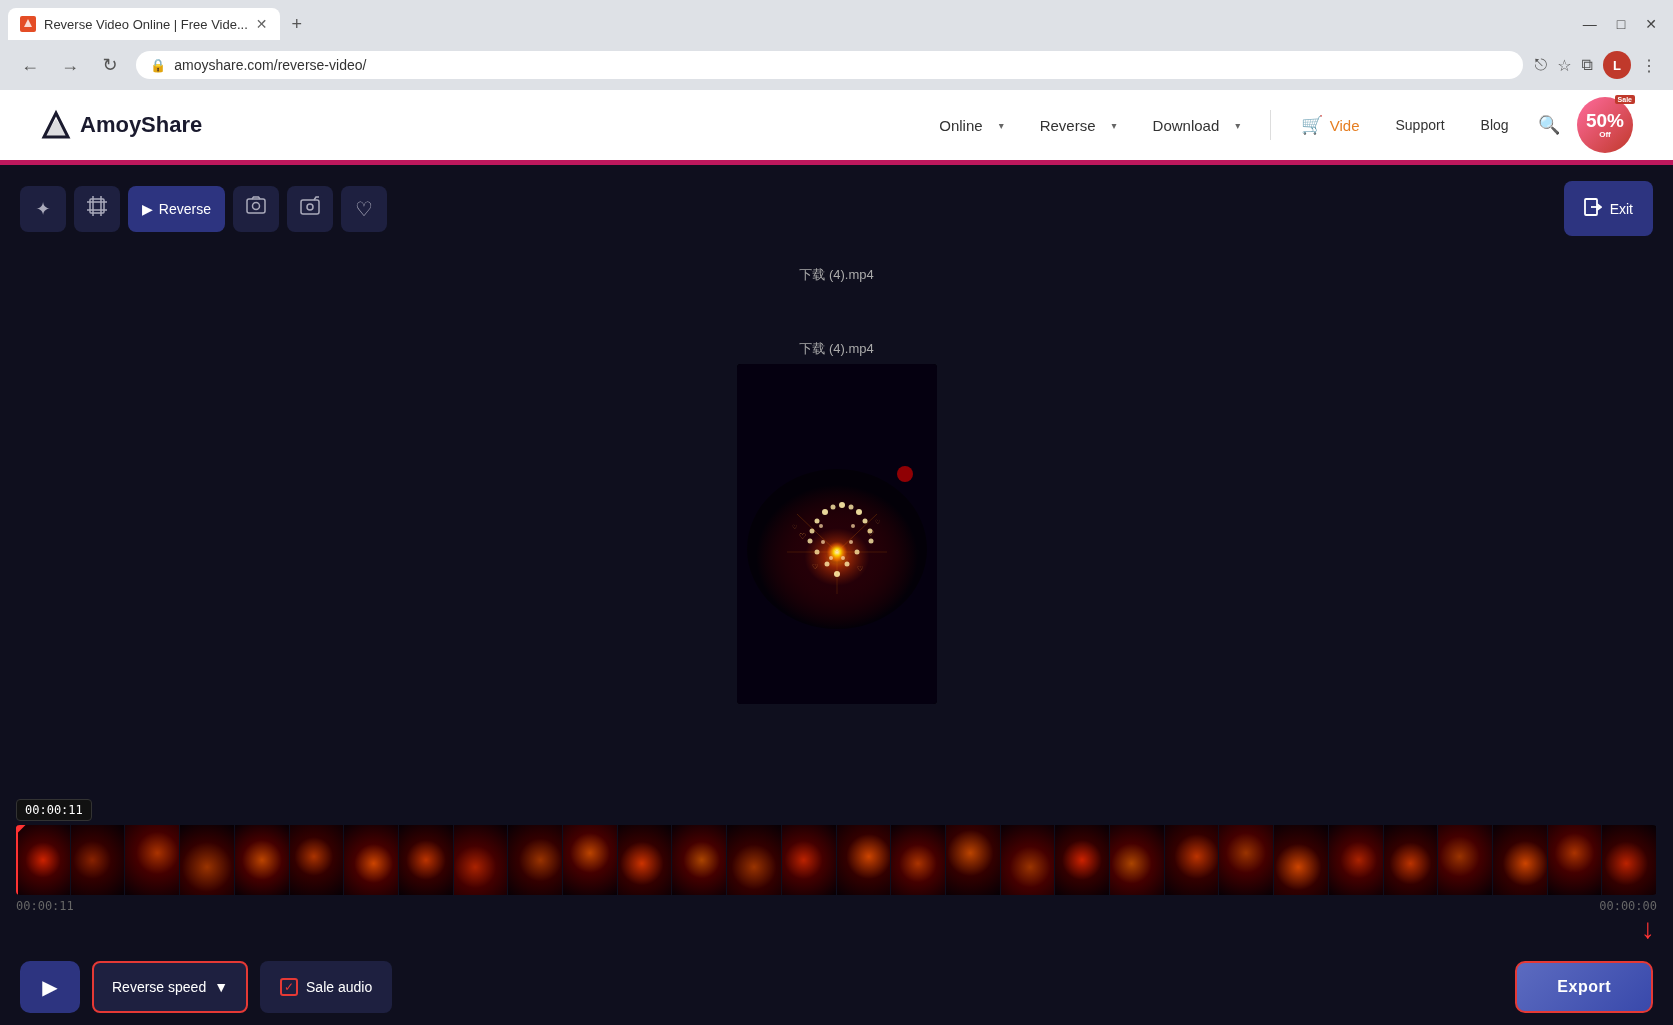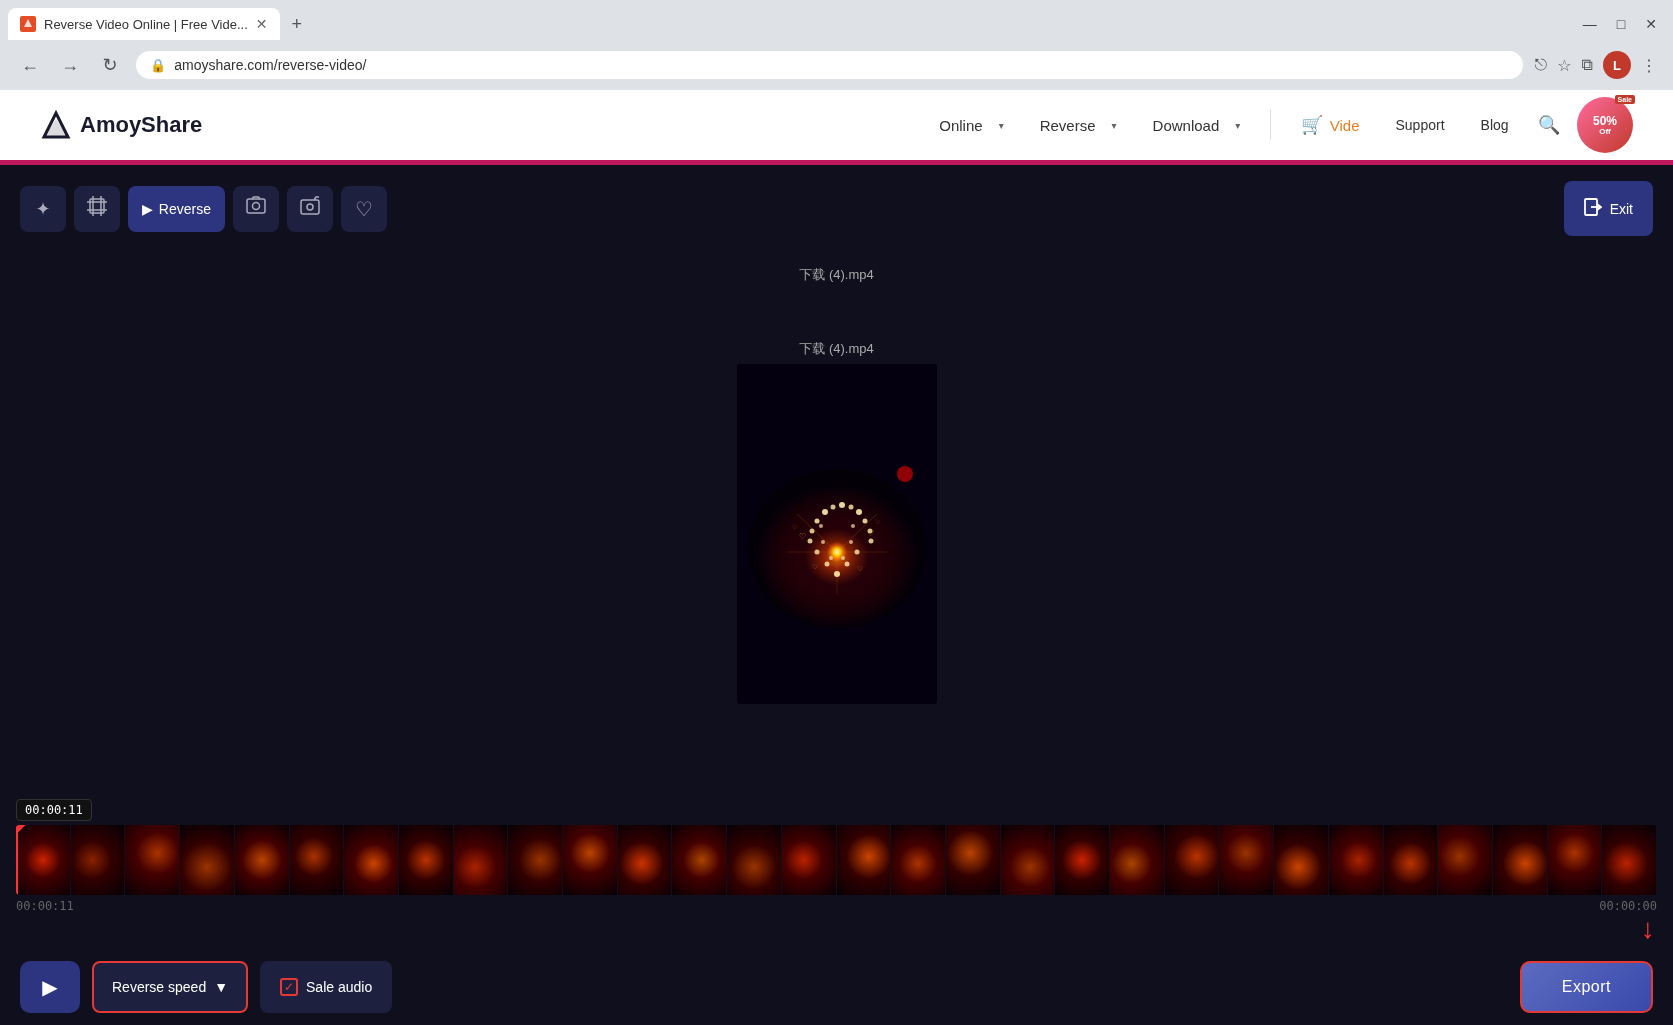--- a/index.html
+++ b/index.html
@@ -30,21 +30,21 @@
     .logo-icon { width: 32px; height: 32px; }
     .nav-menu { display: flex; align-items: center; gap: 8px; margin-left: auto; }
     .nav-item { display: flex; align-items: center; gap: 16px; padding: 8px 14px; font-size: 15px; color: #333; cursor: pointer; text-decoration: none; white-space: nowrap; }
     .nav-item .chevron { font-size: 10px; color: #666; }
     .nav-separator { width: 1px; height: 30px; background: #ddd; margin: 0 8px; }
     .nav-store { display: flex; align-items: center; gap: 6px; color: #e67e22; font-size: 15px; font-weight: 500; cursor: pointer; padding: 8px 14px; }
     .nav-store .cart-icon { font-size: 18px; }
     .nav-support, .nav-blog { font-size: 14px; color: #333; cursor: pointer; padding: 8px 14px; }
     .nav-search { font-size: 18px; color: #333; cursor: pointer; padding: 8px; }
     .sale-badge { background: linear-gradient(135deg, #ff6b9d, #c0392b); border-radius: 50%; width: 56px; height: 56px; display: flex; flex-direction: column; align-items: center; justify-content: center; color: white; font-size: 9px; font-weight: bold; cursor: pointer; position: relative; }
-    .sale-badge .pct { font-size: 12px; font-weight: 900; line-height: 1; }
+    .sale-badge .pct { font-size: 19px; font-weight: 900; line-height: 1; }
     .sale-badge .off { font-size: 8px; }
     .sale-tag { position: absolute; top: -2px; right: -2px; background: #c0392b; font-size: 7px; padding: 1px 3px; border-radius: 2px; }
 
     
     .editor-area { background: #0f0f1e; height: 860px; position: relative; display: flex; flex-direction: column; }
 
     
     .toolbar { display: flex; align-items: center; padding: 16px 20px; gap: 8px; }
     .tool-btn { width: 46px; height: 46px; background: #1e2040; border: none; border-radius: 8px; cursor: pointer; display: flex; align-items: center; justify-content: center; color: #aab; font-size: 18px; }
     .tool-btn-reverse { display: flex; align-items: center; gap: 6px; background: #2d3480; border: none; border-radius: 8px; padding: 0 14px; height: 46px; color: #fff; font-size: 14px; cursor: pointer; }
@@ -67,21 +67,21 @@
     .timeline-cursor-head { position: absolute; top: -6px; left: -5px; width: 12px; height: 12px; background: #ff3333; transform: rotate(45deg); }
     .timeline-labels { display: flex; justify-content: space-between; padding: 4px 16px; color: #666; font-size: 12px; font-family: monospace; }
     .arrow-down { color: #ff3333; font-size: 24px; text-align: right; padding-right: 18px; margin-top: -4px; }
 
     
     .bottom-controls { display: flex; align-items: center; padding: 12px 20px; gap: 12px; background: #0f0f1e; }
     .play-btn { width: 60px; height: 52px; background: #2d3480; border: none; border-radius: 10px; cursor: pointer; display: flex; align-items: center; justify-content: center; color: #fff; font-size: 20px; }
     .reverse-speed-btn { display: flex; align-items: center; gap: 8px; background: #1e2040; border: 2px solid #e53935; border-radius: 8px; padding: 0 18px; height: 52px; color: #fff; font-size: 14px; cursor: pointer; font-weight: 500; }
     .mute-audio-btn { display: flex; align-items: center; gap: 8px; background: #1e2040; border: 2px solid transparent; border-radius: 8px; padding: 0 18px; height: 52px; color: #fff; font-size: 14px; cursor: pointer; font-weight: 500; }
     .checkbox-icon { width: 18px; height: 18px; border: 2px solid #e53935; border-radius: 3px; display: flex; align-items: center; justify-content: center; color: #e53935; font-size: 12px; }
-    .export-btn { margin-left: auto; background: linear-gradient(135deg, #5c6bc0, #3949ab); border: 2px solid #e53935; border-radius: 10px; padding: 0 40px; height: 52px; color: #fff; font-size: 16px; font-weight: 400; cursor: pointer; letter-spacing: 0.5px; }
+    .export-btn { margin-left: auto; background: linear-gradient(135deg, #5c6bc0, #3949ab); border: 2px solid #e53935; border-radius: 10px; padding: 0 40px; height: 52px; color: #fff; font-size: 16px; font-weight: 700; cursor: pointer; letter-spacing: 0.5px; }
   </style>
 </head>
 <body>
 
 <div class="browser-chrome">
   <div class="browser-tab-bar">
     <div class="browser-tab">
       <div class="tab-favicon">
         <svg width="12" height="12" viewBox="0 0 12 12">
             <polygon points="6,1 10,9 2,9" fill="white" opacity="0.8"></polygon>

